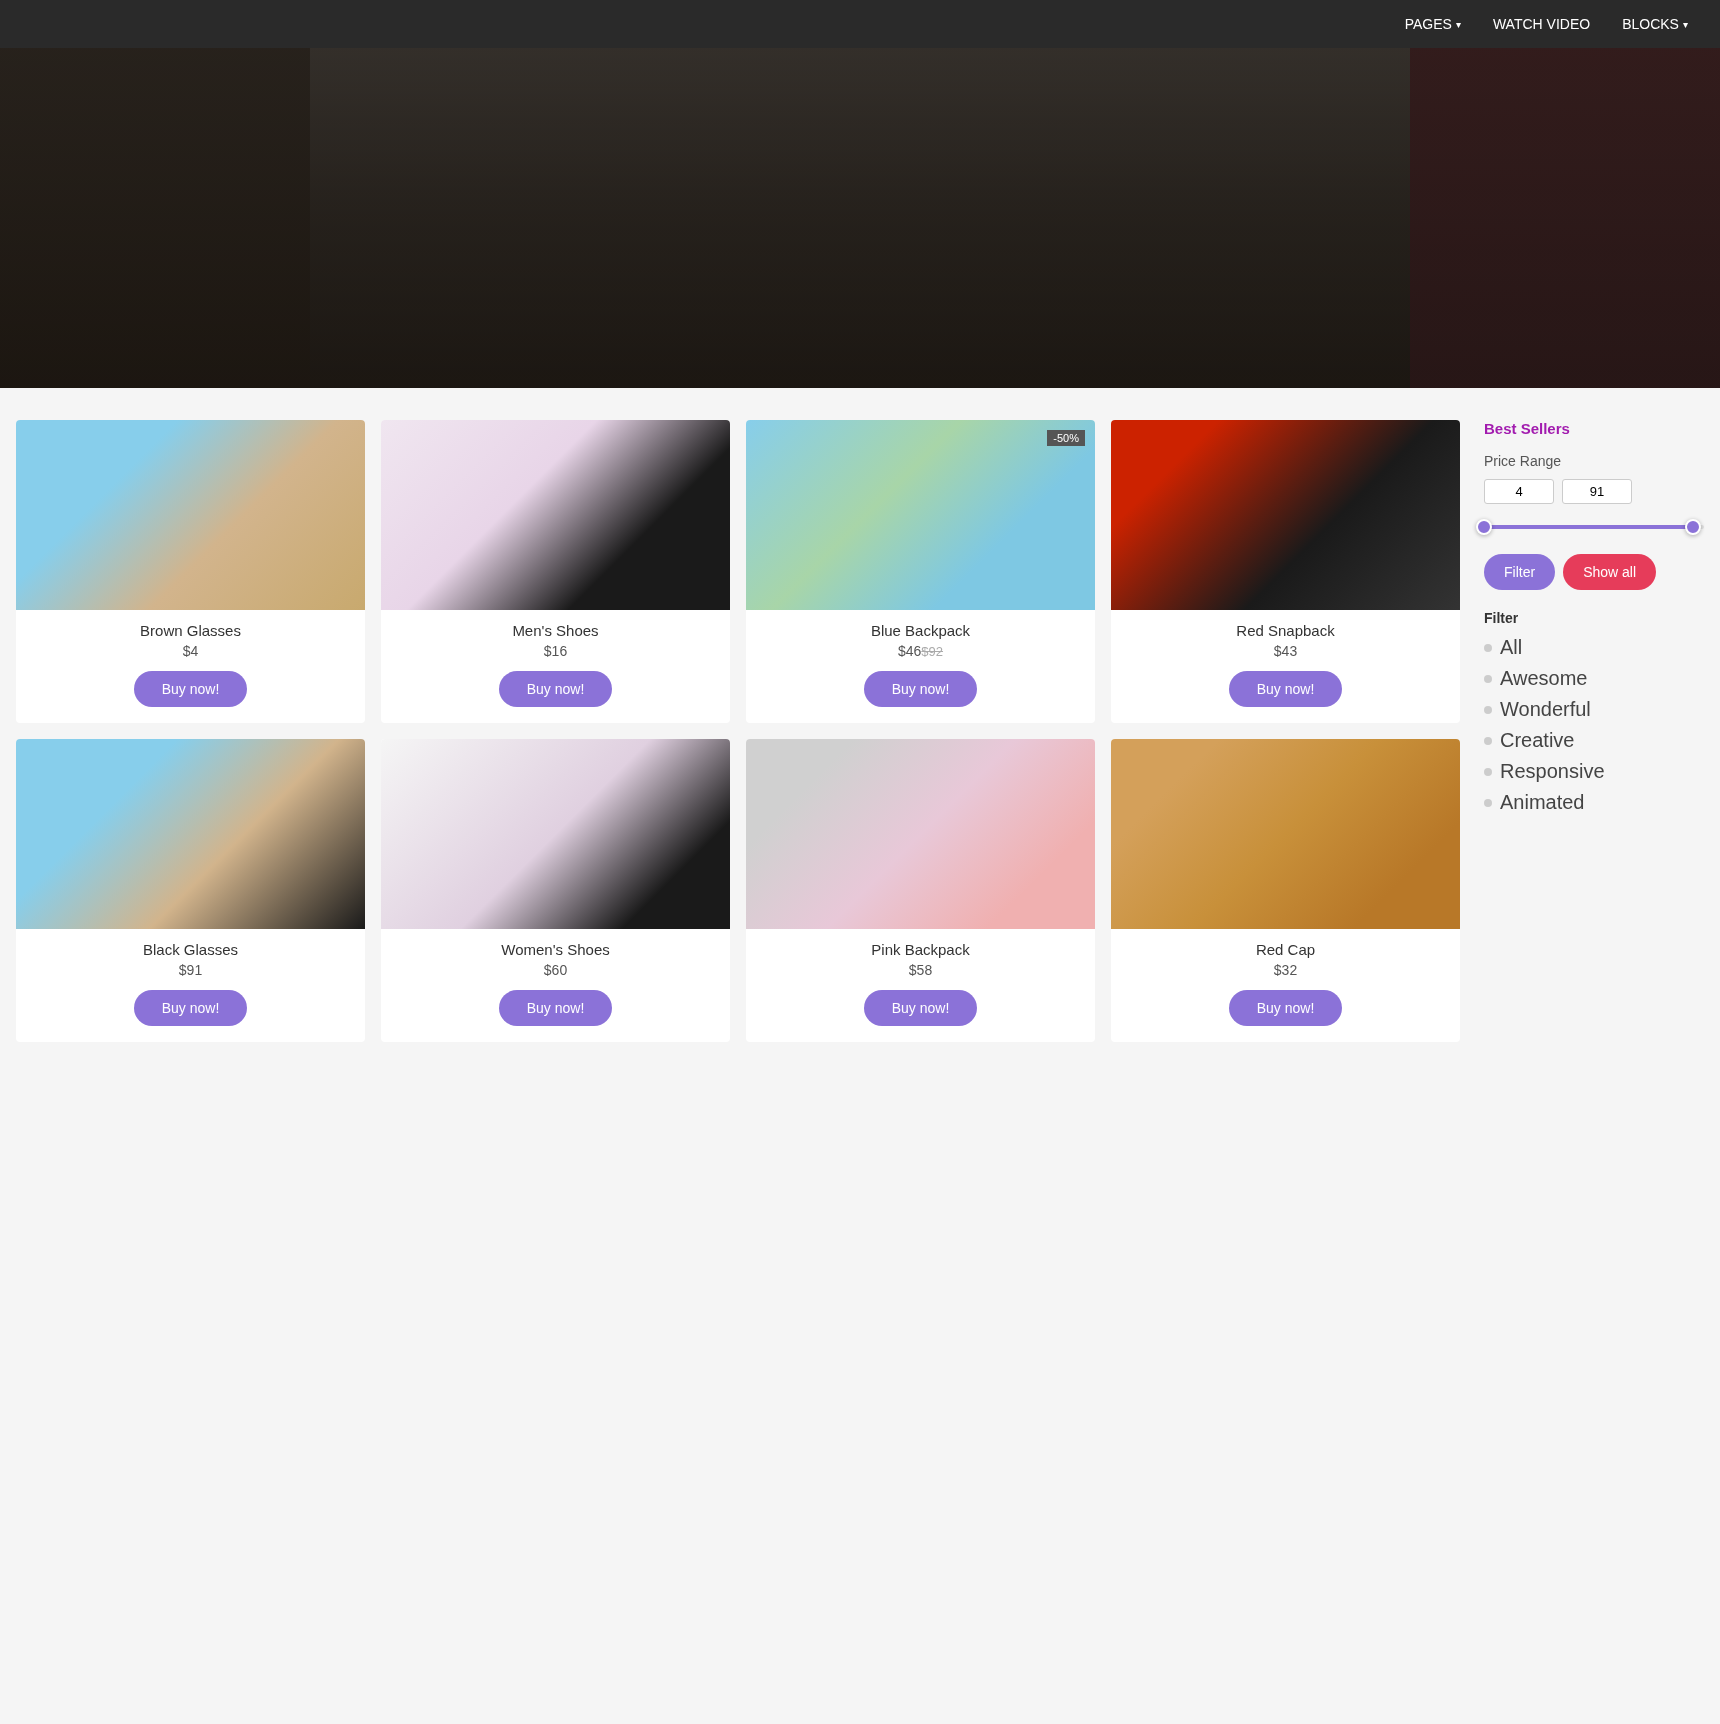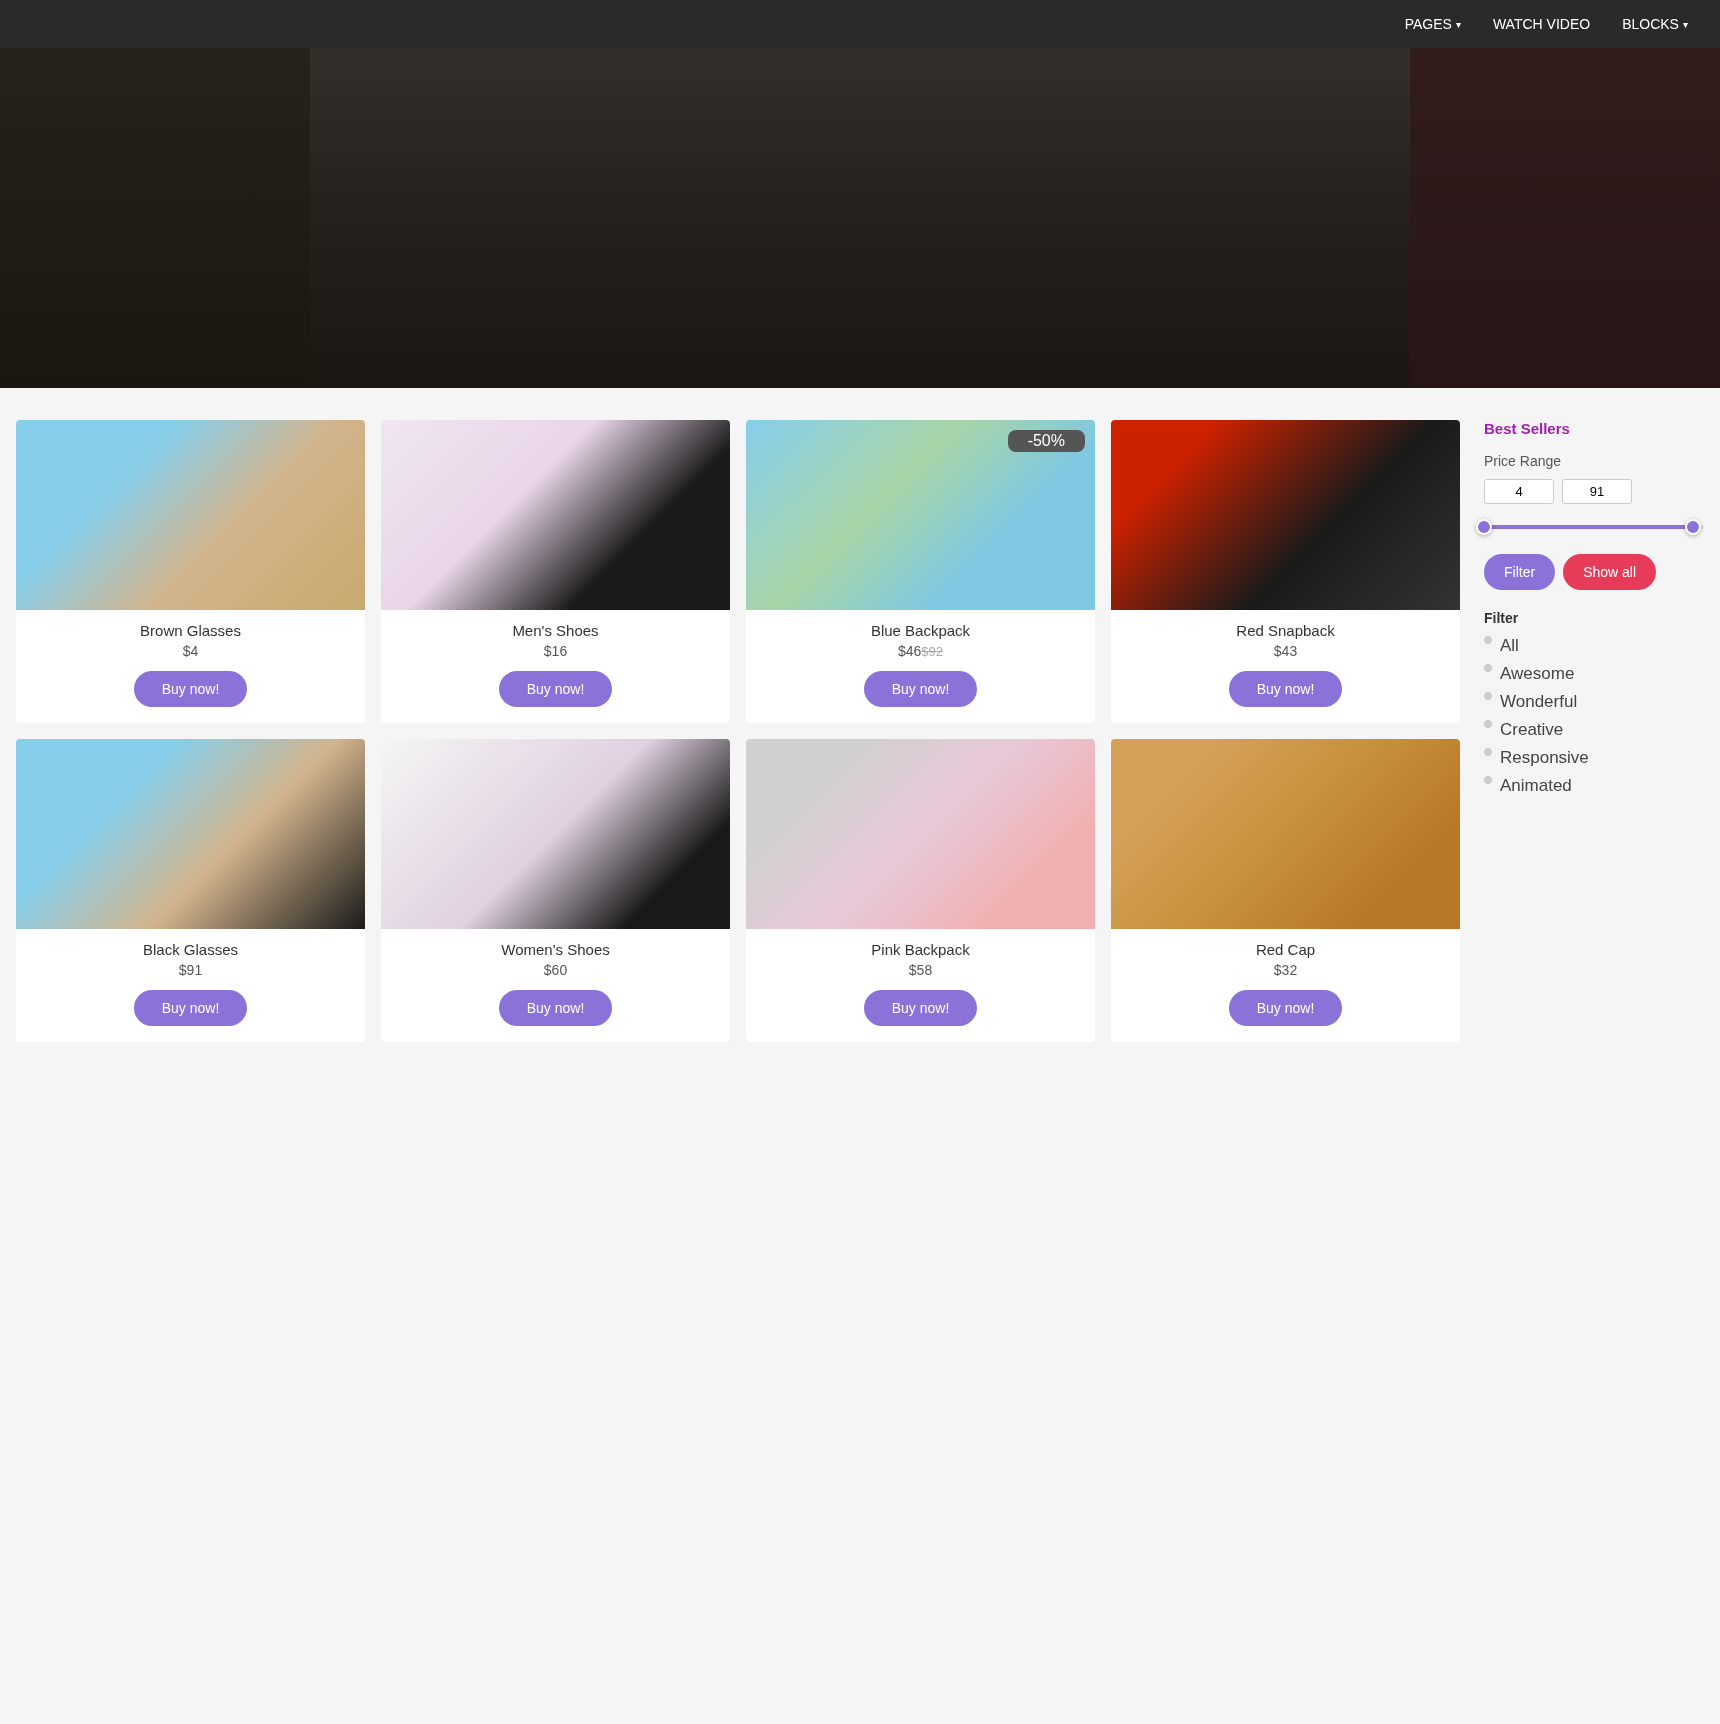--- a/index.html
+++ b/index.html
@@ -120,23 +120,23 @@
     .img-womens-shoes { background: linear-gradient(135deg, #f5f5f5 0%, #e0d0e0 50%, #1a1a1a 80%); }
     .img-pink-backpack { background: linear-gradient(135deg, #d0d0d0 20%, #e8c8d8 50%, #f0b0b0 80%); }
     .img-red-cap { background: linear-gradient(135deg, #d4a05a 20%, #c8903a 50%, #b87828 80%); }
 
     .badge-discount {
       position: absolute;
       top: 10px;
       right: 10px;
       background: #555;
       color: #fff;
-      font-size: 16px;
-      padding: 2px 20px;
-      border-radius: 8px;
+      font-size: 11px;
+      padding: 2px 6px;
+      border-radius: 0;
       z-index: 3;
     }
 
     .product-name {
       font-size: 15px;
       color: #333;
       margin-top: 12px;
       text-align: center;
     }
 
@@ -271,23 +271,23 @@
     }
 
     .filter-list {
       list-style: none;
       display: flex;
       flex-direction: column;
       gap: 8px;
     }
     .filter-item {
       display: flex;
-      align-items: flex-start;
+      align-items: center;
       gap: 8px;
-      font-size: 17px;
+      font-size: 20px;
       color: #444;
       cursor: pointer;
     }
     .filter-dot {
       width: 8px;
       height: 8px;
       border-radius: 50%;
       background: #ccc;
       flex-shrink: 0;
     }

